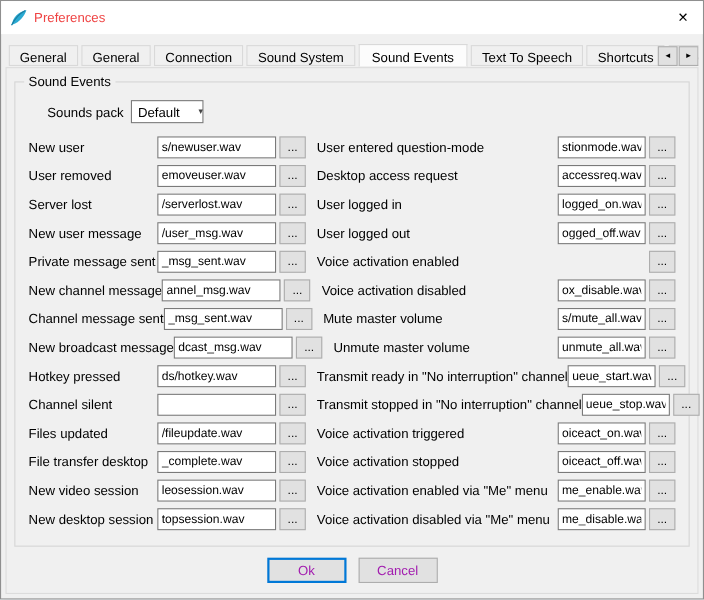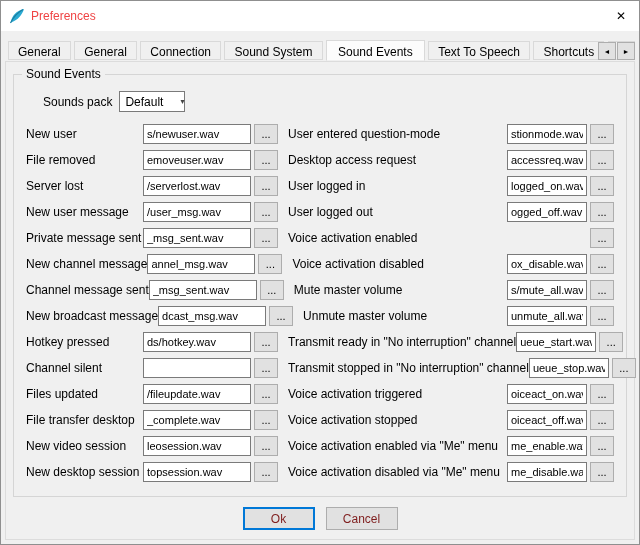--- a/index.html
+++ b/index.html
@@ -79,21 +79,21 @@
   .half-r input.txt { width: 80px; }
   .browse {
     width: 24px; height: 20px; margin-left: 3px; background: #e1e1e1;
     border: 1px solid #adadad; font-size: 11px; line-height: 1; color: #000;
     display: flex; align-items: center; justify-content: center;
   }
   
   .footer { display: flex; justify-content: center; gap: 11px; padding-top: 10px; }
   .btn {
     min-width: 72px; height: 23px; background: #e1e1e1; border: 1px solid #adadad;
-    font-family: "Liberation Sans", sans-serif; font-size: 12px; color: #7f1d1d;
+    font-family: "Liberation Sans", sans-serif; font-size: 12px; color: #a21caf;
     display: flex; align-items: center; justify-content: center;
   }
   .btn.default { border: 2px solid #0078d7; }
 </style>
 </head>
 <body>
 
 <div class="window">
 
   <div class="titlebar">
@@ -148,21 +148,21 @@
         </div>
         <div class="half-r">
           <span class="lbl">User entered question-mode</span>
           <input class="txt" value="stionmode.wav" style="">
           <span class="browse">...</span>
         </div>
       </div>
 
       <div class="row">
         <div class="half-l">
-          <span class="lbl">File removed</span>
+          <span class="lbl">User removed</span>
           <input class="txt" value="emoveuser.wav" style="">
           <span class="browse">...</span>
         </div>
         <div class="half-r">
           <span class="lbl">Desktop access request</span>
           <input class="txt" value="accessreq.wav" style="">
           <span class="browse">...</span>
         </div>
       </div>
 

